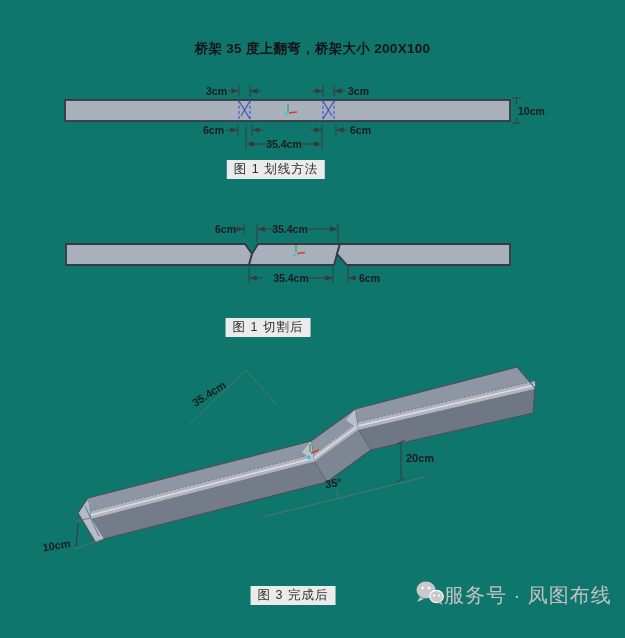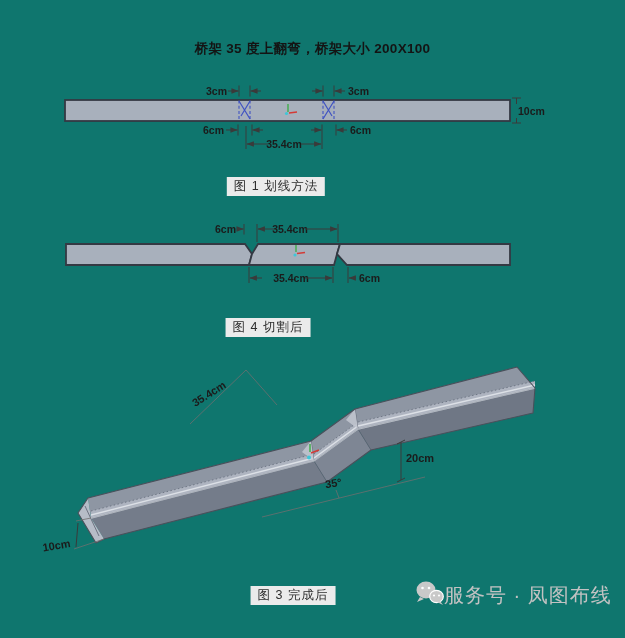--- a/index.html
+++ b/index.html
@@ -4,21 +4,21 @@
 <style>
   html,body{margin:0;padding:0;background:#fff;}
   #canvas{position:relative;width:625px;height:638px;background:#0f766e;overflow:hidden;
           font-family:"Liberation Sans",sans-serif;}
   #drawing{position:absolute;left:0;top:0;}
   .overlay{position:absolute;white-space:nowrap;}
   .title{font-size:13.5px;font-weight:700;color:#141414;letter-spacing:.3px;
          left:50%;top:40px;transform:translateX(-50%);}
   .caption{font-size:12.5px;color:#2e2e2e;background:#ebebeb;padding:1px 7px;
            transform:translateX(-50%);letter-spacing:1px;}
-  .cap1{left:276px;top:177px;}
+  .cap1{left:276px;top:160px;}
   .cap2{left:268px;top:318px;}
   .cap3{left:293px;top:586px;}
   .watermark{left:444px;top:582px;font-size:20px;color:#c2c2c2;letter-spacing:1px;}
   
   .dim{stroke:#3a3a3a;stroke-width:1;fill:none;}
   .dimthin{stroke:#6e6e6e;stroke-width:.8;fill:none;}
   .dimtext{font:700 10.5px "Liberation Sans",sans-serif;fill:#1b1b1b;}
   .dimtext3{font:700 11px "Liberation Sans",sans-serif;fill:#1b1b1b;}
   .barstroke{stroke:#343943;stroke-width:1.8;}
   .blue{stroke:#4053c2;stroke-width:1.2;fill:none;}
@@ -204,17 +204,17 @@
       <ellipse cx="436.5" cy="596.5" rx="6.8" ry="6.2" fill="#c9c9c9" stroke="#ffffff" stroke-width="1.2"></ellipse>
       <path d="M440,601 L443,605 L437,602 Z" fill="#c9c9c9"></path>
       <circle cx="422.5" cy="588" r="1.3" fill="#ffffff"></circle>
       <circle cx="429" cy="588" r="1.3" fill="#ffffff"></circle>
       <circle cx="434" cy="595.5" r="1.1" fill="#ffffff"></circle>
       <circle cx="439" cy="595.5" r="1.1" fill="#ffffff"></circle>
     </g>
   </svg>
 
   <div class="overlay caption cap1">图 1  划线方法</div>
-  <div class="overlay caption cap2">图 4  切割后</div>
+  <div class="overlay caption cap2">图 1  切割后</div>
   <div class="overlay caption cap3">图 3  完成后</div>
   <div class="overlay watermark">服务号 · 凤图布线</div>
 
 </div>
 
 </body></html>

